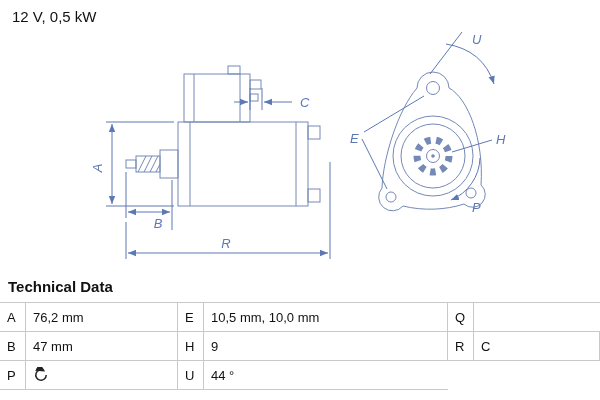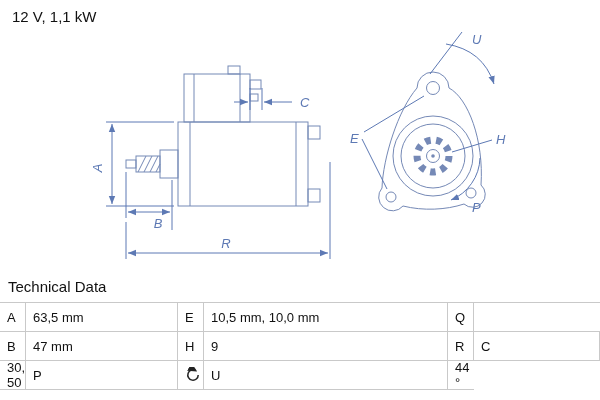--- a/index.html
+++ b/index.html
@@ -2,33 +2,33 @@
 <html><head>
 <meta charset="utf-8">
 <style>
   html,body{margin:0;padding:0;background:#fff;}
   body{width:600px;height:400px;font-family:"Liberation Sans",sans-serif;color:#000;}
   .page{position:relative;width:600px;height:400px;background:#fff;overflow:hidden;}
   .spec{position:absolute;top:8px;left:12px;font-size:15px;color:#111;}
   svg.drawing{position:absolute;top:22px;left:0;}
   svg text{font-family:"Liberation Sans",sans-serif;}
   .tech{position:absolute;top:278px;left:0;width:600px;}
-  .tech-title{font-size:15px;font-weight:normal;margin:0 0 7px 8px;color:#111;}
+  .tech-title{font-size:15px;font-weight:bold;margin:0 0 7px 8px;color:#111;}
   .grid{display:grid;grid-template-columns:26px 152px 26px 244px 26px 126px;border-top:1px solid #c9c9c9;}
   .cell{height:29px;display:flex;align-items:center;padding-left:7px;box-sizing:border-box;
         border-bottom:1px solid #c9c9c9;border-right:1px solid #c9c9c9;font-size:13px;color:#111;}
   .cell.last{border-right:none;}
   .icon-cell svg{display:block;}
 </style>
 </head>
 <body>
 
 <div class="page">
 
-  <div class="spec">12 V, 1,1 kW</div>
+  <div class="spec">12 V, 0,5 kW</div>
 
   <svg class="drawing" width="600" height="256" viewBox="0 0 600 256">
     <defs>
       <marker id="arr" viewBox="0 0 10 10" markerWidth="8" markerHeight="8" refX="10" refY="5" orient="auto-start-reverse">
         <path d="M0,1 L10,5 L0,9 z" fill="#5d79b4"></path>
       </marker>
     </defs>
 
     <g stroke="#7589b6" fill="none" stroke-width="1">
 
@@ -116,34 +116,33 @@
       <text x="496" y="122">H</text>
       <text x="472" y="190">P</text>
     </g>
   </svg>
 
   <div class="tech">
     <div class="tech-title">Technical Data</div>
     <div class="grid">
 
       <div class="cell k">A</div>
-      <div class="cell v">63,5 mm</div>
+      <div class="cell v">76,2 mm</div>
       <div class="cell k">E</div>
       <div class="cell v">10,5 mm, 10,0 mm</div>
       <div class="cell k">Q</div>
       <div class="cell v last"></div>
 
       <div class="cell k">B</div>
       <div class="cell v">47 mm</div>
       <div class="cell k">H</div>
       <div class="cell v">9</div>
       <div class="cell k">R</div>
 
       <div class="cell k">C</div>
-      <div class="cell v">30, 50</div>
       <div class="cell k">P</div>
       <div class="cell v icon-cell">
         <svg width="16" height="16" viewBox="0 0 16 16">
           <defs>
             <marker id="arrb" viewBox="0 0 10 10" markerWidth="6" markerHeight="6" refX="8" refY="5" orient="auto">
               <path d="M0,0 L10,5 L0,10 z" fill="#222"></path>
             </marker>
           </defs>
           <path d="M 13.2 8 A 5.2 5.2 0 1 1 10.6 3.5" fill="none" stroke="#222" stroke-width="1.5" marker-end="url(#arrb)"></path>
         </svg>

